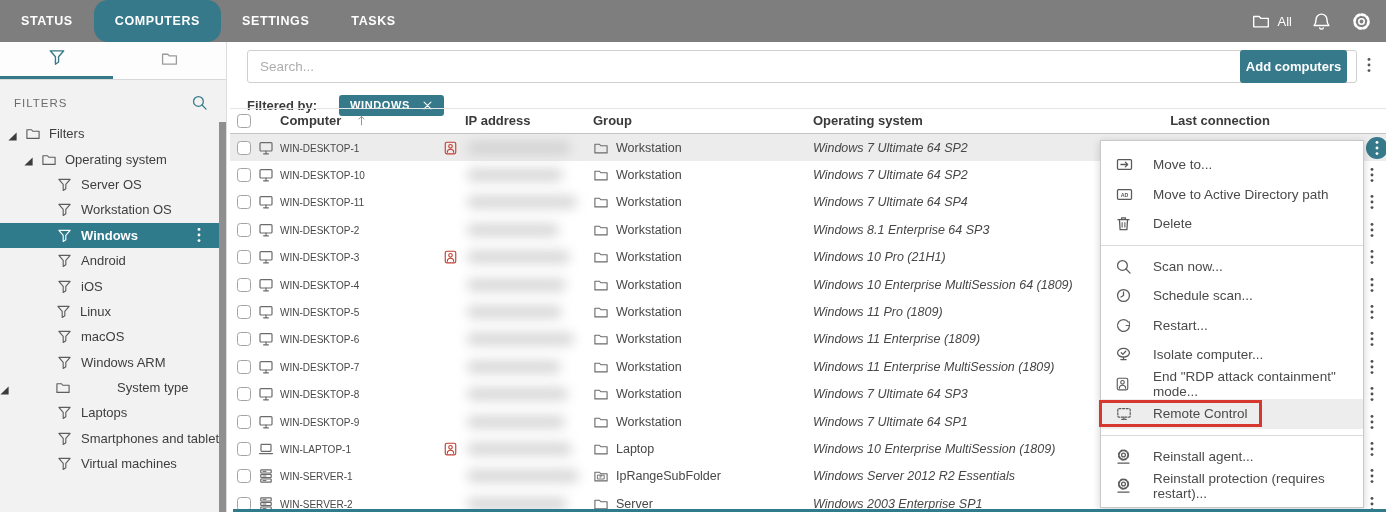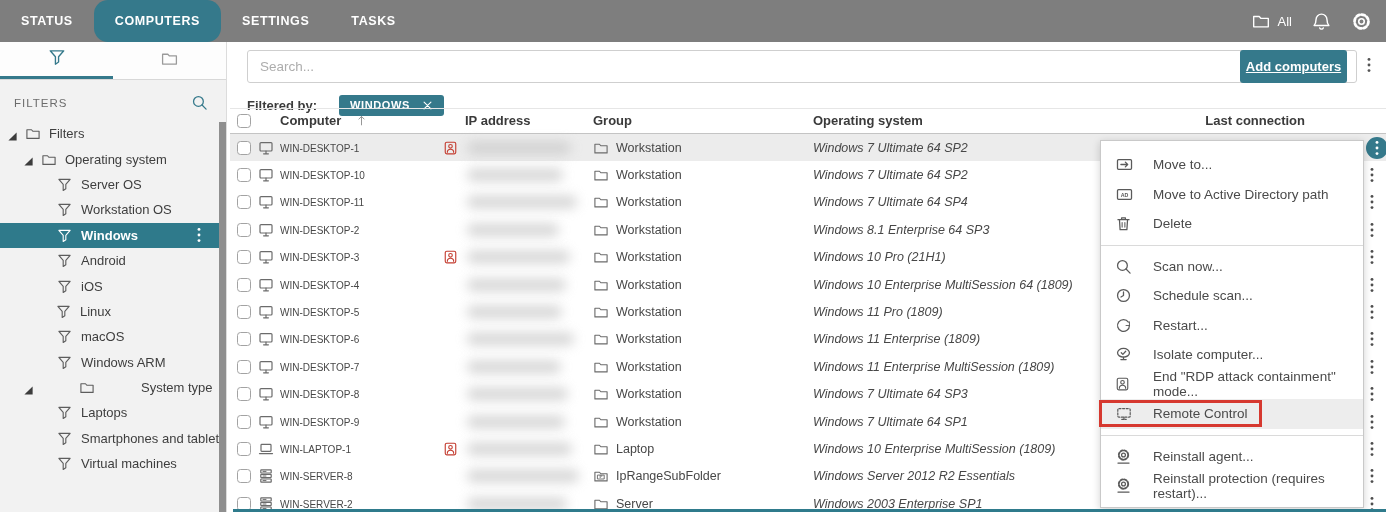--- a/index.html
+++ b/index.html
@@ -37,39 +37,39 @@
 
   
   .main { position:absolute; left:230px; top:42px; width:1156px; height:470px; background:#fff; }
   .search-box { position:absolute; left:17px; top:8px; width:1110px; height:33px; border:1px solid #cfcfcf;
     border-radius:3px; background:#fff; display:flex; align-items:center; }
   .search-box input { border:0; outline:none; flex:1; height:100%; padding:0 12px; font-size:13.5px;
     color:#555; font-family:inherit; background:transparent; }
   .search-box input::placeholder { color:#adadad; }
   .search-box .mag { margin-right:10px; color:#8b8b8b; display:flex; }
   .add-btn { position:absolute; left:1010px; top:8px; width:107px; height:33px; background:#35798b; color:#fff;
-    border:0; border-radius:3px; font-size:13px; font-weight:bold; font-family:inherit; cursor:pointer;text-decoration:underline; }
+    border:0; border-radius:3px; font-size:13px; font-weight:bold; font-family:inherit; cursor:pointer; }
   .toolbar-kebab { position:absolute; left:1137px; top:15px; color:#555; cursor:pointer; }
 
   .filterbar { position:absolute; left:17px; top:51px; height:24px; display:flex; align-items:center; gap:22px; }
   .filterbar .fb-label { font-size:13px; font-weight:bold; color:#3c3c3c; }
   .chip { display:flex; align-items:center; gap:12px; background:#35798b; color:#fff; border-radius:3px;
     height:21px; padding:0 11px; font-size:11px; font-weight:bold; letter-spacing:.6px; cursor:pointer; }
   .chip .x { display:flex; color:#fff; }
 
   
   .thead { position:absolute; left:0; top:66px; width:1156px; height:26px; border-top:1px solid #e6e6e6;
     border-bottom:1px solid #c4c4c4; font-size:13px; font-weight:bold; color:#3a3a3a; }
   .thead .cb, .trow .cb { position:absolute; left:7px; width:14px; height:14px; border:1.4px solid #a3a3a3;
     border-radius:3.5px; background:#fff; top:50%; transform:translateY(-50%); cursor:pointer; }
   .th { position:absolute; top:4px; }
   .th-computer { left:50px; display:flex; gap:14px; align-items:center; }
   .sort-up { color:#8a8a8a; display:flex; }
   .th-ip { left:235px; } .th-group { left:363px; } .th-os { left:583px; }
-  .th-last { left:905px; width:170px; text-align:right; }
+  .th-last { left:905px; width:170px; text-align:center; }
 
   .rows { position:absolute; left:0; top:92px; width:1156px; }
   .trow { position:relative; height:27.4px; width:1156px; }
   .trow.selected { background:#ececec; }
   .dev-ic { position:absolute; left:28px; top:50%; transform:translateY(-50%); color:#6b6b6b; display:flex; }
   .r-name { position:absolute; left:50px; top:50%; transform:translateY(-50%); font-size:10px; color:#474747; }
   .r-badge { position:absolute; left:213px; top:50%; transform:translateY(-50%); color:#c43d30; display:flex; }
   .ipblur { position:absolute; left:237px; top:50%; transform:translateY(-50%); height:13px;
     background:#c9c9c9; filter:blur(6px); border-radius:6px; opacity:.75; }
   .g-ic { position:absolute; left:363px; top:50%; transform:translateY(-50%); color:#6b6b6b; display:flex; }
@@ -235,21 +235,21 @@
           <span>macOS</span>
         </div>
         <div class="tree-item" style="padding-left: 57px;">
           <span class="t-ic">
             <svg width="15" height="15" viewBox="0 0 16 16" fill="none" stroke="currentColor" stroke-width="1.2" stroke-linecap="round" stroke-linejoin="round">
               <path d="M2 2.5h12L9.4 7.8v4.7l-2.8 1.9V7.8L2 2.5z"></path>
             </svg>
           </span>
           <span>Windows ARM</span>
         </div>
-        <div class="tree-item" style="padding-left: 24px; gap: 38px;">
+        <div class="tree-item" style=" gap: 38px;">
           <span class="arrow"><svg width="9" height="9" viewBox="0 0 9 9" fill="currentColor">
               <polygon points="8.6,0.4 8.6,8.6 0.4,8.6"></polygon>
             </svg></span>
           <span class="t-ic">
             <svg width="16" height="15" viewBox="0 0 16 16" fill="none" stroke="currentColor" stroke-width="1.2" stroke-linecap="round" stroke-linejoin="round">
               <path d="M1.5 13.2V4h4.9l1.4 1.6h6.7v7.6H1.5z"></path>
             </svg>
           </span>
           <span>System type</span>
         </div>
@@ -648,21 +648,21 @@
         <div class="trow">
           <span class="cb"></span>
           <span class="dev-ic" style="display: flex;">
             <svg width="16" height="16" viewBox="0 0 16 16" fill="none" stroke="currentColor" stroke-width="1.2" stroke-linecap="round" stroke-linejoin="round">
               <rect x="2.8" y="1.8" width="10.4" height="3.2" rx=".5"></rect>
               <rect x="2.8" y="6.4" width="10.4" height="3.2" rx=".5"></rect>
               <rect x="2.8" y="11" width="10.4" height="3.2" rx=".5"></rect>
               <path d="M5 3.4h3M5 8h3M5 12.6h3" stroke-width="1"></path>
             </svg>
           </span>
-          <span class="r-name">WIN-SERVER-8</span>
+          <span class="r-name">WIN-SERVER-1</span>
           <span class="ipblur" style="width: 112px;"></span>
           <span class="g-ic" style="display: flex;">
             <svg width="16" height="15" viewBox="0 0 16 16" fill="none" stroke="currentColor" stroke-width="1.2" stroke-linecap="round" stroke-linejoin="round">
               <path d="M1.5 13.2V4h4.9l1.4 1.6h6.7v7.6H1.5z"></path>
               <rect x="4.6" y="7" width="6.8" height="4.2" fill="#fff" stroke-width="1"></rect>
               <text x="8" y="10.4" font-size="3.6" text-anchor="middle" fill="currentColor" stroke="none" font-weight="bold">IP</text>
             </svg>
           </span>
           <span class="r-group">IpRangeSubFolder</span>
           <span class="r-os">Windows Server 2012 R2 Essentials</span>

